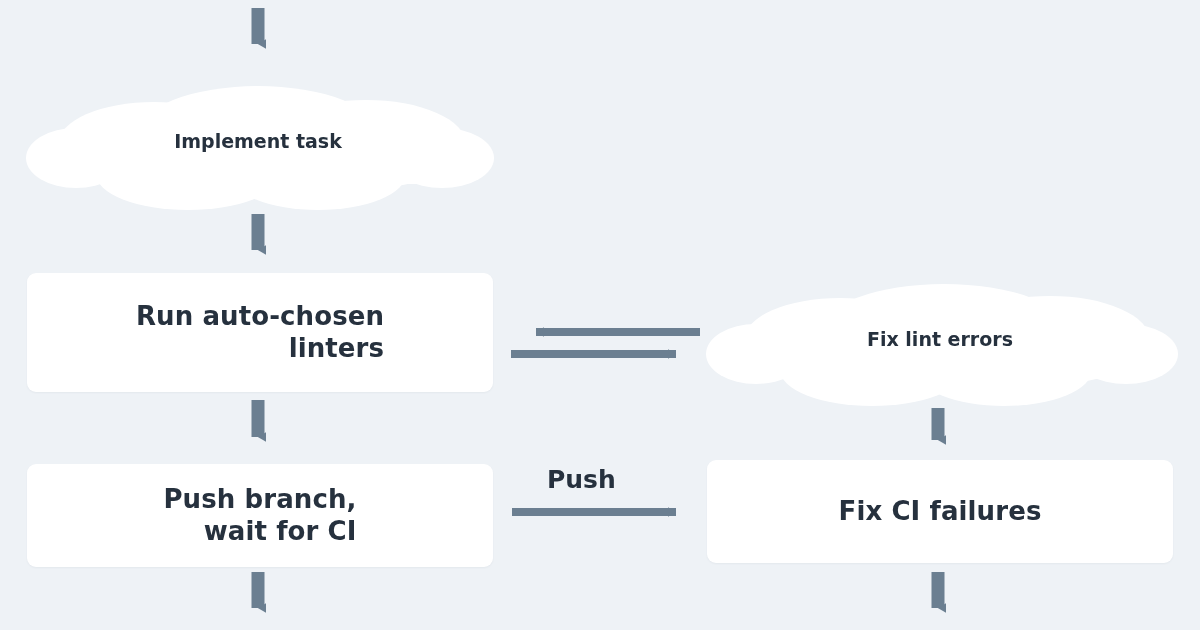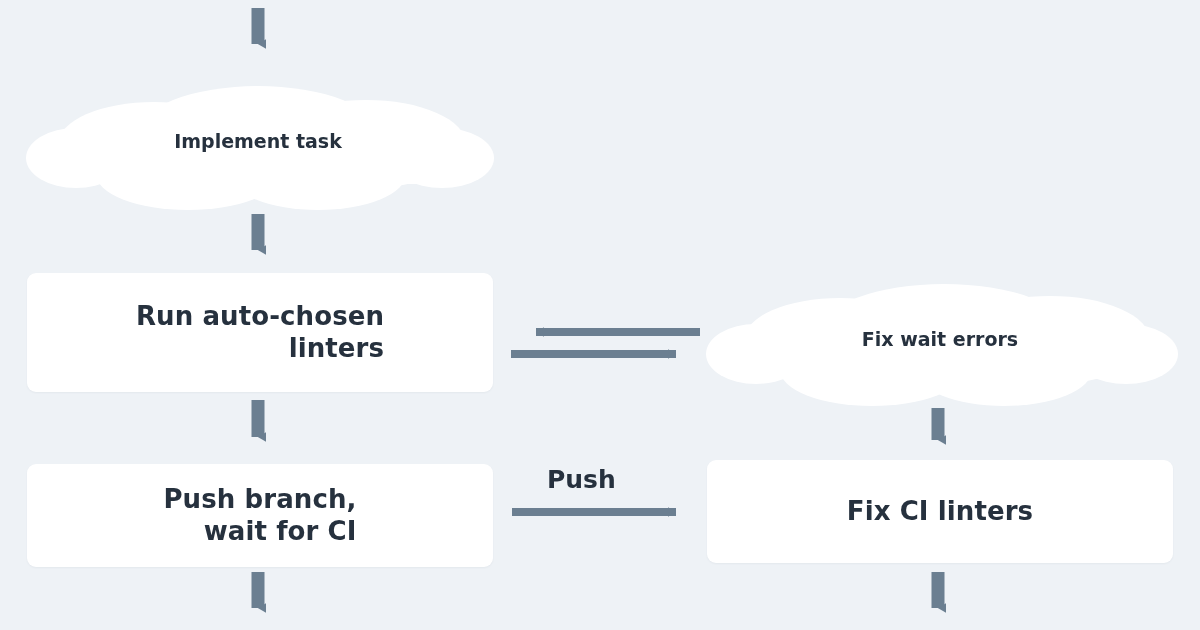--- a/index.html
+++ b/index.html
@@ -157,27 +157,27 @@
         <ellipse cx="244" cy="58" rx="122" ry="46"></ellipse>
         <ellipse cx="140" cy="68" rx="96" ry="42"></ellipse>
         <ellipse cx="350" cy="68" rx="100" ry="44"></ellipse>
         <ellipse cx="56" cy="82" rx="50" ry="30"></ellipse>
         <ellipse cx="426" cy="82" rx="52" ry="30"></ellipse>
         <ellipse cx="172" cy="98" rx="92" ry="36"></ellipse>
         <ellipse cx="304" cy="98" rx="88" ry="36"></ellipse>
         <rect x="40" y="54" width="400" height="52" rx="24"></rect>
       </g>
     </svg>
-    <div class="cloud-label">Fix wait errors</div>
+    <div class="cloud-label">Fix lint errors</div>
   </div>
 
   <div class="node-box" style="left:27px; top:464px; width:466px; height:103px;">
     <span class="node-label">Push branch,
 wait for CI</span>
   </div>
 
   <div class="node-box" style="left:707px; top:460px; width:466px; height:103px;">
-    <span class="node-label">Fix CI linters</span>
+    <span class="node-label">Fix CI failures</span>
   </div>
 
   <div class="edge-label" style="left:547px; top:467px;">Push</div>
 
 </div>
 
 </body></html>

